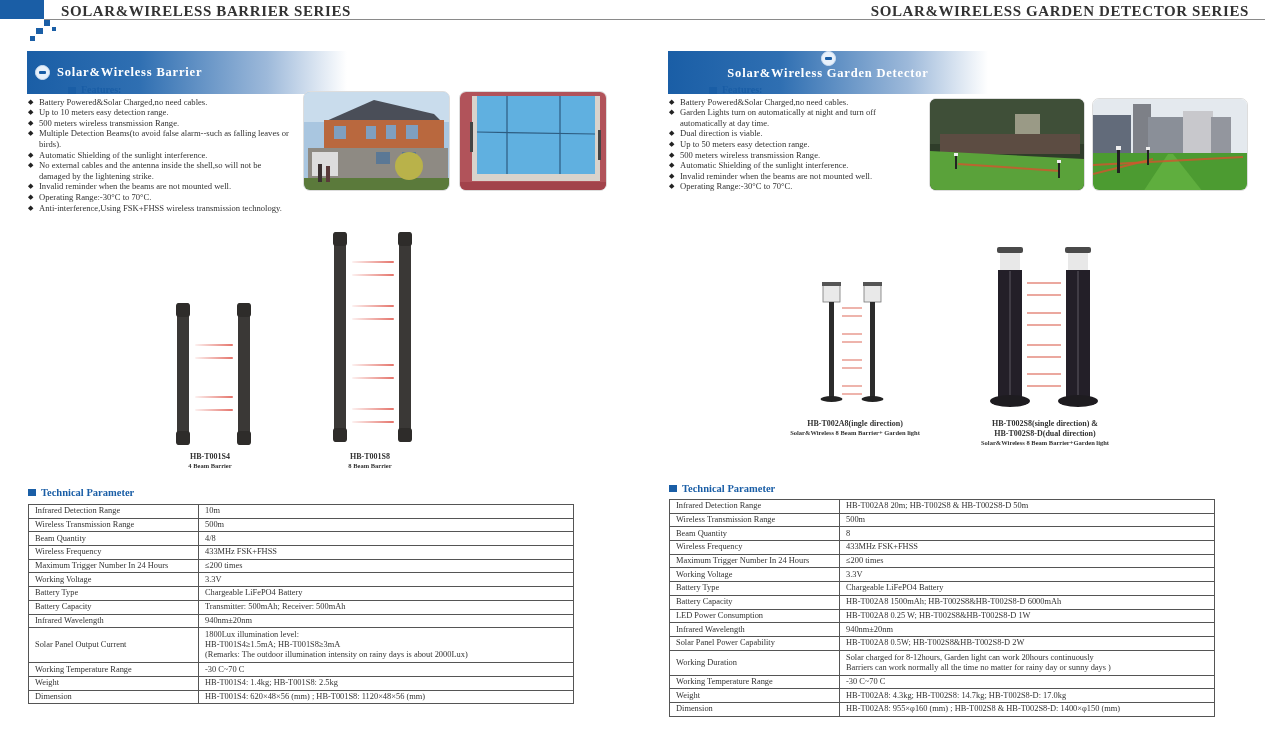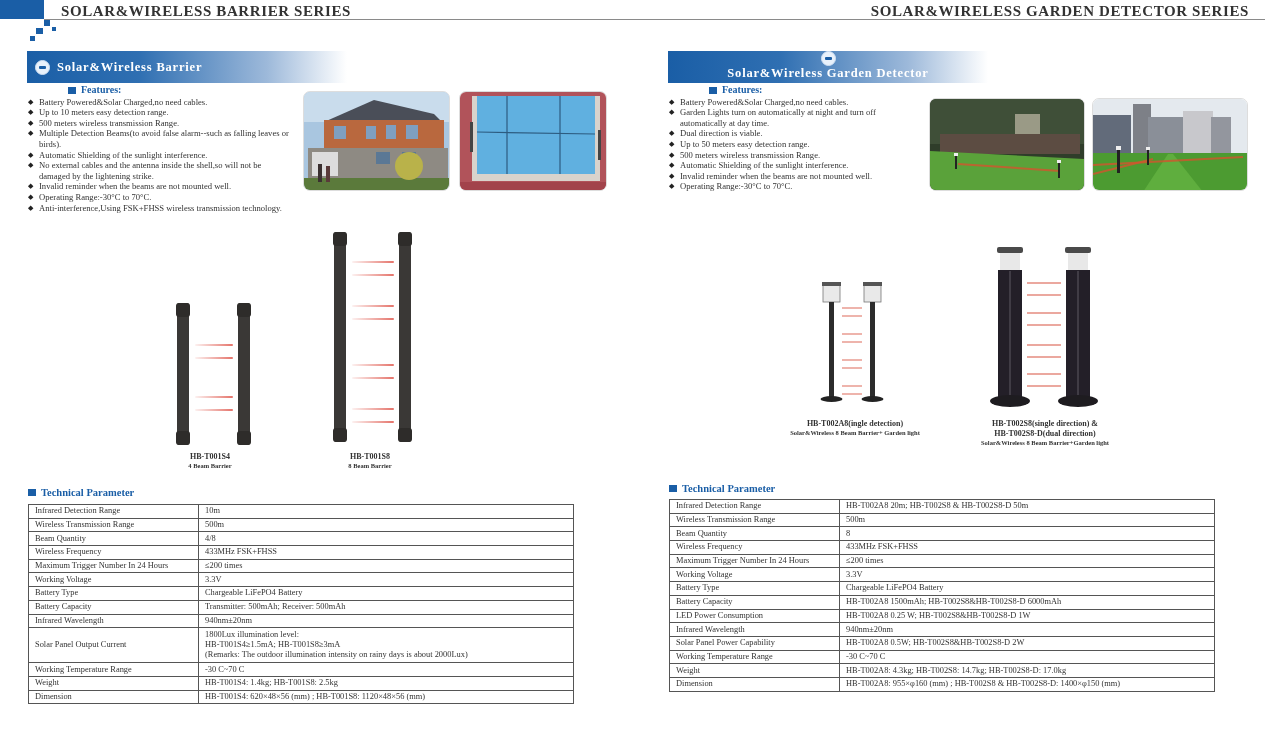--- a/index.html
+++ b/index.html
@@ -6,21 +6,21 @@
   html, body { width: 1265px; height: 734px; background: #ffffff; overflow: hidden; }
   body { position: relative; font-family: "Liberation Serif", serif; color: #333; }
 
   
   .corner-block { position: absolute; left: 0; top: 0; width: 44px; height: 19px; background: #1a5ea6; }
   .deco-sq { position: absolute; background: #1a5ea6; }
   .top-line { position: absolute; left: 44px; right: 0; top: 19px; height: 1px; background: #8a8a8a; }
   .series-title { position: absolute; top: 3px; font-family: "Liberation Serif", serif; font-weight: bold; font-size: 15px; letter-spacing: 0.6px; color: #333; }
 
   
-  .banner { position: absolute; height: 32px; width: 320px;
+  .banner { position: absolute; height: 43px; width: 320px;
     background: linear-gradient(to right, #1a5ea6 0%, #2f6fb2 35%, #9db9da 75%, rgba(255,255,255,0) 100%);
     display: flex; align-items: center; }
   .banner-icon { width: 15px; height: 15px; border-radius: 50%; background: #e8f1fb; margin-left: 8px; margin-right: 7px; position: relative; border: 1.5px solid #cfe0f3; }
   .banner-icon::after { content: ""; position: absolute; left: 3px; top: 5px; width: 7px; height: 3px; background: #1a5ea6; border-radius: 1px; }
   .banner-title { color: #fff; font-weight: bold; font-size: 12.5px; letter-spacing: 0.8px; font-family: "Liberation Serif", serif; }
 
   
   .features { position: absolute; font-size: 8.6px; line-height: 10.6px; color: #333; }
   .feat-head { display: flex; align-items: center; font-weight: bold; color: #1a5ea6; font-size: 10px; margin-bottom: 1px; padding-left: 40px; }
   .sq-bullet { width: 8px; height: 7px; background: #1a5ea6; margin-right: 5px; display: inline-block; }
@@ -303,21 +303,21 @@
       <line x1="42" y1="68" x2="76" y2="68"></line>
         <line x1="42" y1="80" x2="76" y2="80"></line>
       <line x1="42" y1="100" x2="76" y2="100"></line>
         <line x1="42" y1="112" x2="76" y2="112"></line>
       <line x1="42" y1="129" x2="76" y2="129"></line>
         <line x1="42" y1="141" x2="76" y2="141"></line>
     </g>
   </svg>
 </div>
 <div class="prod-caption" style="left:765px;top:419px;width:180px;">
-  <div class="cap-model">HB-T002A8(ingle detection)</div>
+  <div class="cap-model">HB-T002A8(ingle direction)</div>
   <div class="cap-desc">Solar&amp;Wireless 8 Beam Barrier+ Garden light</div>
 </div>
 <div class="prod-caption" style="left:955px;top:419px;width:180px;">
   <div class="cap-model">HB-T002S8(single direction) &amp;</div>
   <div class="cap-model">HB-T002S8-D(dual direction)</div>
   <div class="cap-desc">Solar&amp;Wireless 8 Beam Barrier+Garden light</div>
 </div>
 
 <div class="tp-head" style="left:669px;top:483px;">
   <span class="sq-bullet"></span>
@@ -362,20 +362,27 @@
         <td>HB-T002A8    0.25 W; HB-T002S8&amp;HB-T002S8-D    1W</td>
       </tr>
   <tr>
         <td class="k">Infrared Wavelength</td>
         <td>940nm±20nm</td>
       </tr>
   <tr>
         <td class="k">Solar Panel Power Capability</td>
         <td>HB-T002A8    0.5W; HB-T002S8&amp;HB-T002S8-D    2W</td>
       </tr>
+  <tr class="mid">
+        <td class="k">Working Duration</td>
+    <td>
+          <div>Solar charged for 8-12hours, Garden light can work 20hours continuously</div>
+          <div>Barriers can work normally all the time no matter for rainy day or sunny days )</div>
+        </td>
+      </tr>
   <tr>
         <td class="k">Working Temperature Range</td>
         <td>-30 C~70 C</td>
       </tr>
   <tr>
         <td class="k">Weight</td>
         <td>HB-T002A8:  4.3kg;  HB-T002S8:  14.7kg;  HB-T002S8-D:  17.0kg</td>
       </tr>
   <tr>
         <td class="k">Dimension</td>

